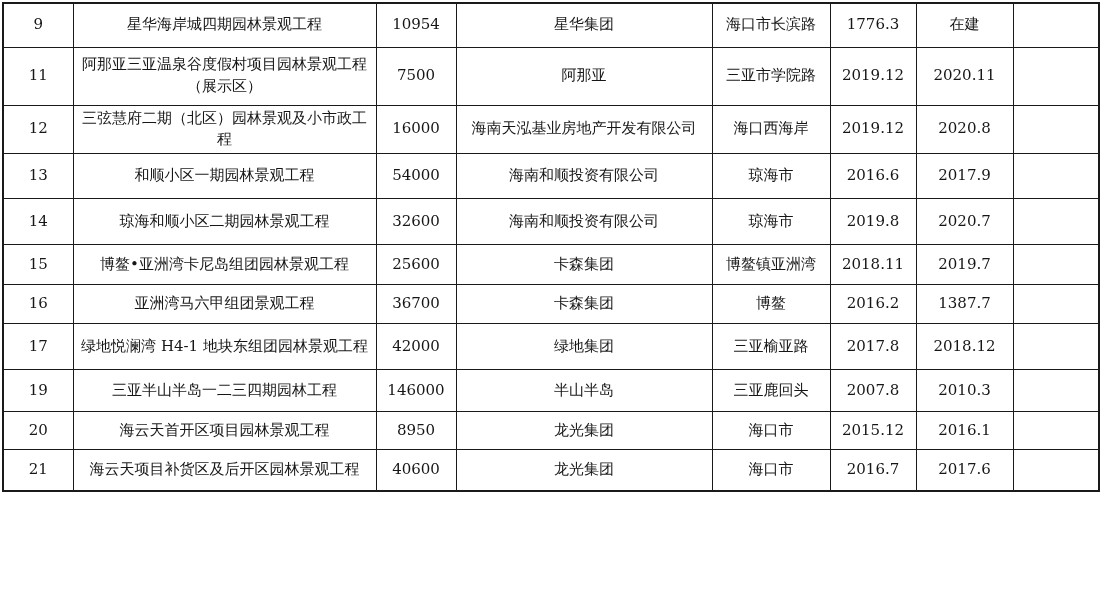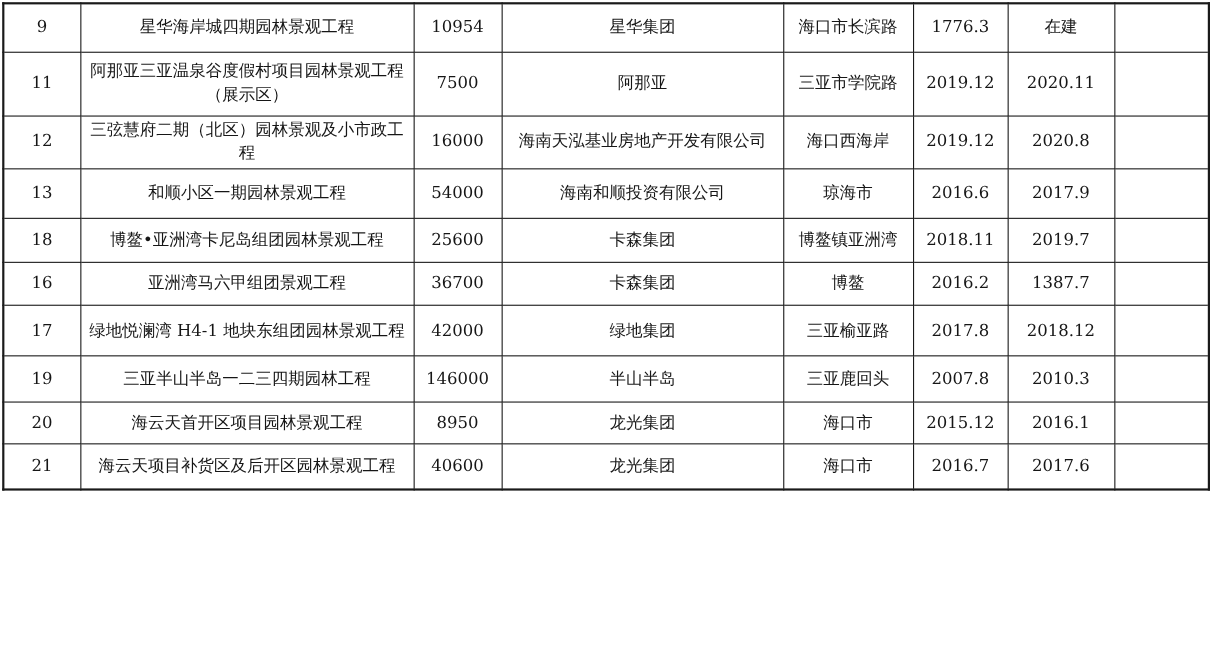--- a/index.html
+++ b/index.html
@@ -83,22 +83,32 @@
       <tr style="height:45px">
         <td class="c-idx">13</td>
         <td class="c-proj">和顺小区一期园林景观工程</td>
         <td class="c-area">54000</td>
         <td class="c-client">海南和顺投资有限公司</td>
         <td class="c-loc">琼海市</td>
         <td class="c-start">2016.6</td>
         <td class="c-end">2017.9</td>
         <td class="c-note"></td>
       </tr>
+      <tr style="height:46px">
+        <td class="c-idx">14</td>
+        <td class="c-proj">琼海和顺小区二期园林景观工程</td>
+        <td class="c-area">32600</td>
+        <td class="c-client">海南和顺投资有限公司</td>
+        <td class="c-loc">琼海市</td>
+        <td class="c-start">2019.8</td>
+        <td class="c-end">2020.7</td>
+        <td class="c-note"></td>
+      </tr>
       <tr style="height:40px">
-        <td class="c-idx">18</td>
+        <td class="c-idx">15</td>
         <td class="c-proj">博鳌•亚洲湾卡尼岛组团园林景观工程</td>
         <td class="c-area">25600</td>
         <td class="c-client">卡森集团</td>
         <td class="c-loc">博鳌镇亚洲湾</td>
         <td class="c-start">2018.11</td>
         <td class="c-end">2019.7</td>
         <td class="c-note"></td>
       </tr>
       <tr style="height:39px">
         <td class="c-idx">16</td>

